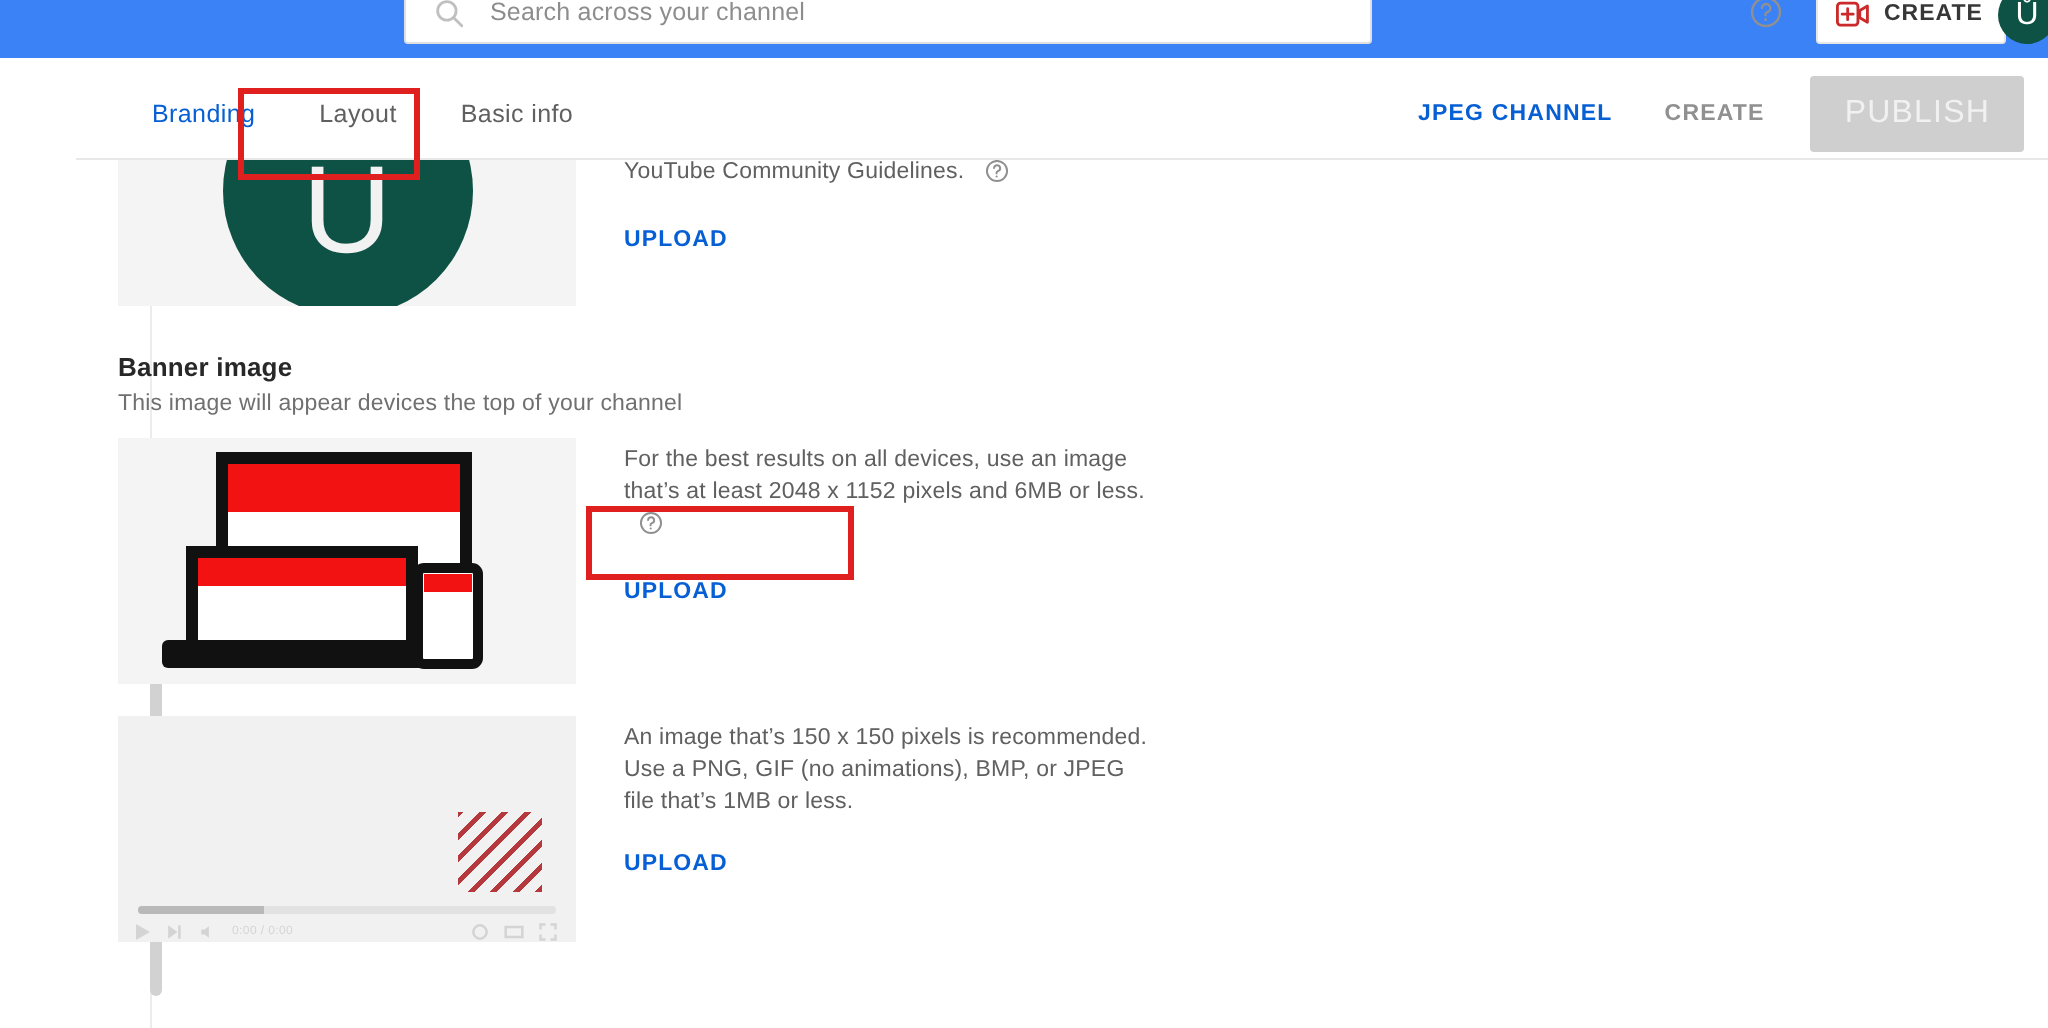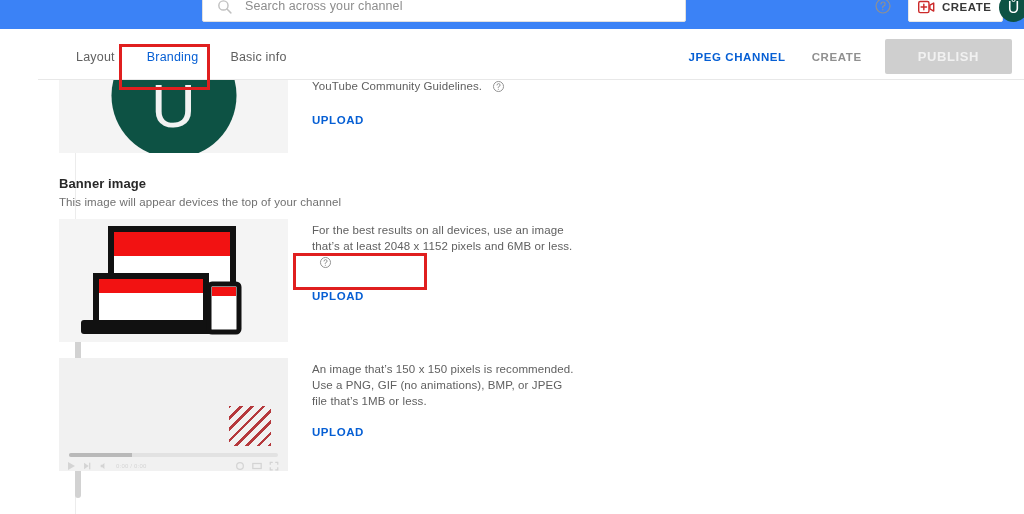--- a/index.html
+++ b/index.html
@@ -86,22 +86,22 @@
     display: flex; align-items: center; gap: 0;
   }
   .act-text {
     font-size: 11.5px; font-weight: 700; letter-spacing: .6px;
     padding: 9px 10px; cursor: pointer; white-space: nowrap;
   }
   .act-view { color: #065fd4; }
   .act-cancel { color: #909090; margin-left: 6px; }
   .act-publish {
     background: #cfcfcf; color: #f1f1f1;
-    font-size: 13px; font-weight: 700; letter-spacing: .6px;
-    padding: 10px 33px; margin-left: 13px;
+    font-size: 16px; font-weight: 400; letter-spacing: .6px;
+    padding: 10px 17px; margin-left: 13px;
     border: none; border-radius: 2px;
     font-family: "Liberation Sans", sans-serif;
     cursor: default; white-space: nowrap;
   }
 
   
   .content {
     position: absolute; left: 38px; top: 80px; right: 0; bottom: 0;
     background: #fff; overflow: hidden;
   }
@@ -250,25 +250,25 @@
       <span class="create-label">CREATE</span>
     </div>
 
     <div class="avatar">
       <span>Ů</span>
     </div>
   </div>
 
   <div class="tabbar">
     <div class="tabs">
+      <div class="tab active">
+        <span>Branding</span>
+      </div>
       <div class="tab">
         <span>Layout</span>
-      </div>
-      <div class="tab active">
-        <span>Branding</span>
       </div>
       <div class="tab">
         <span>Basic info</span>
       </div>
     </div>
 
     <div class="actions">
       <div class="act-text act-view">JPEG CHANNEL</div>
       <div class="act-text act-cancel">CREATE</div>
       <button class="act-publish">PUBLISH</button>

